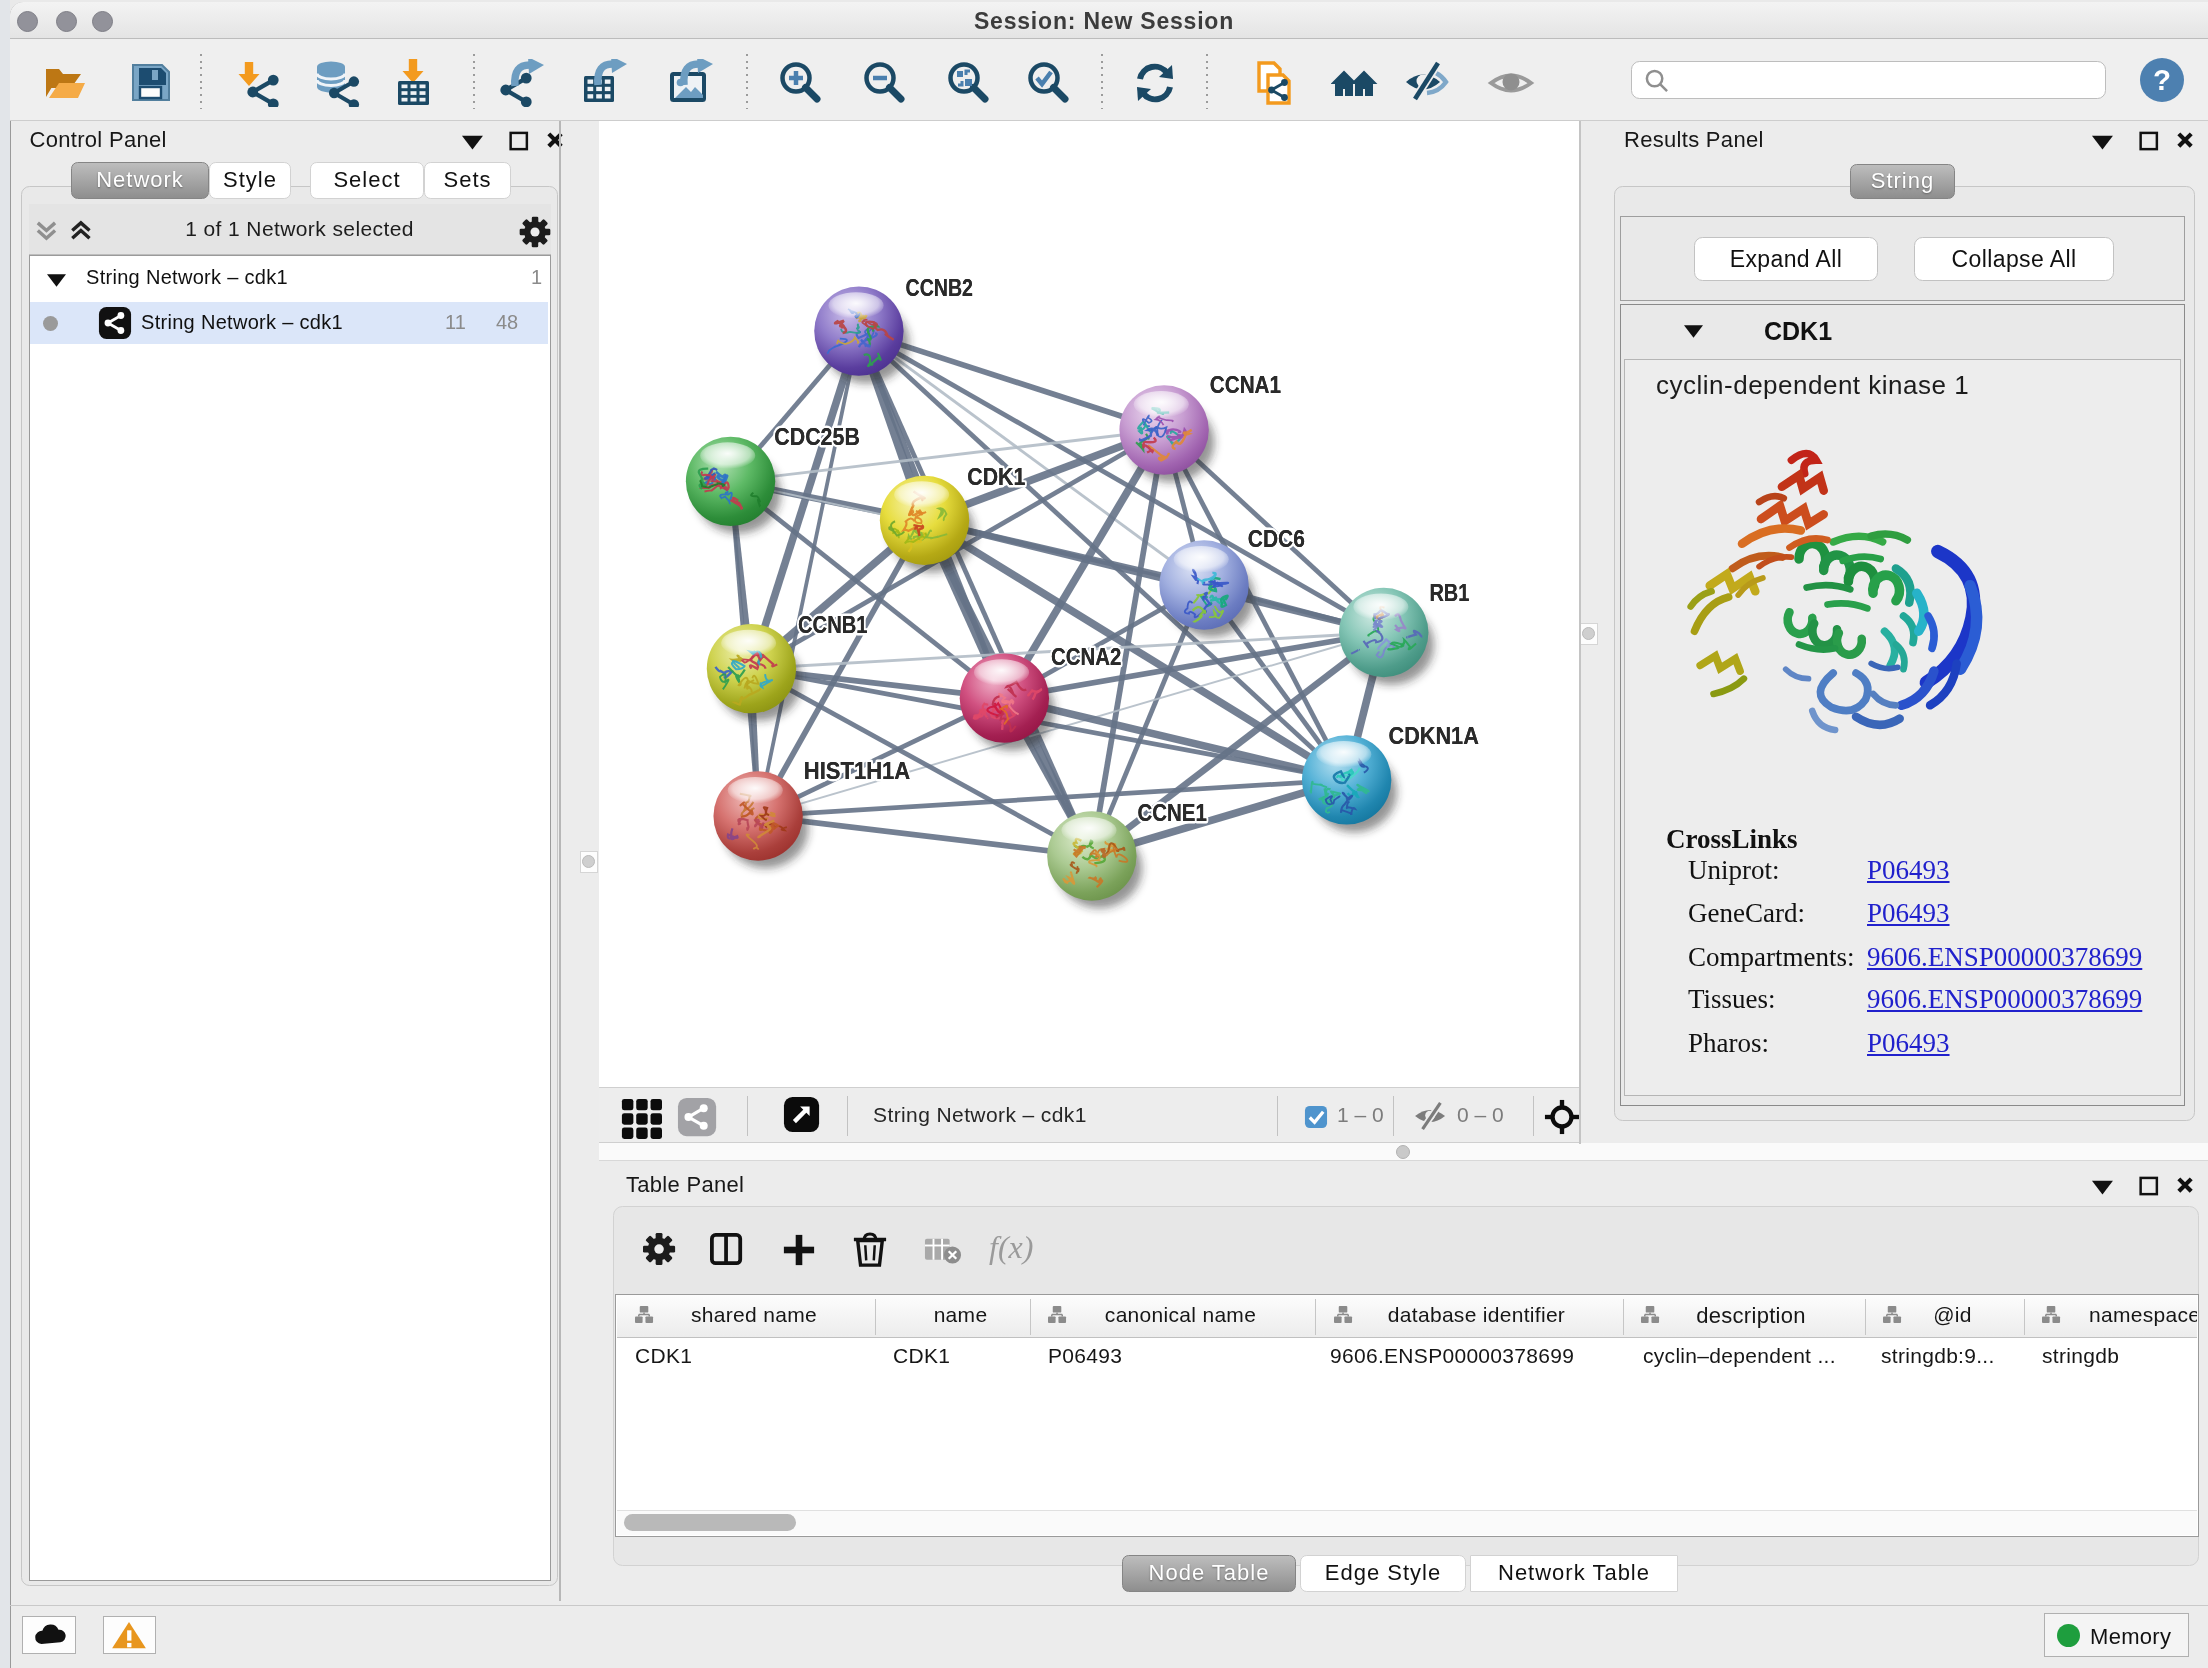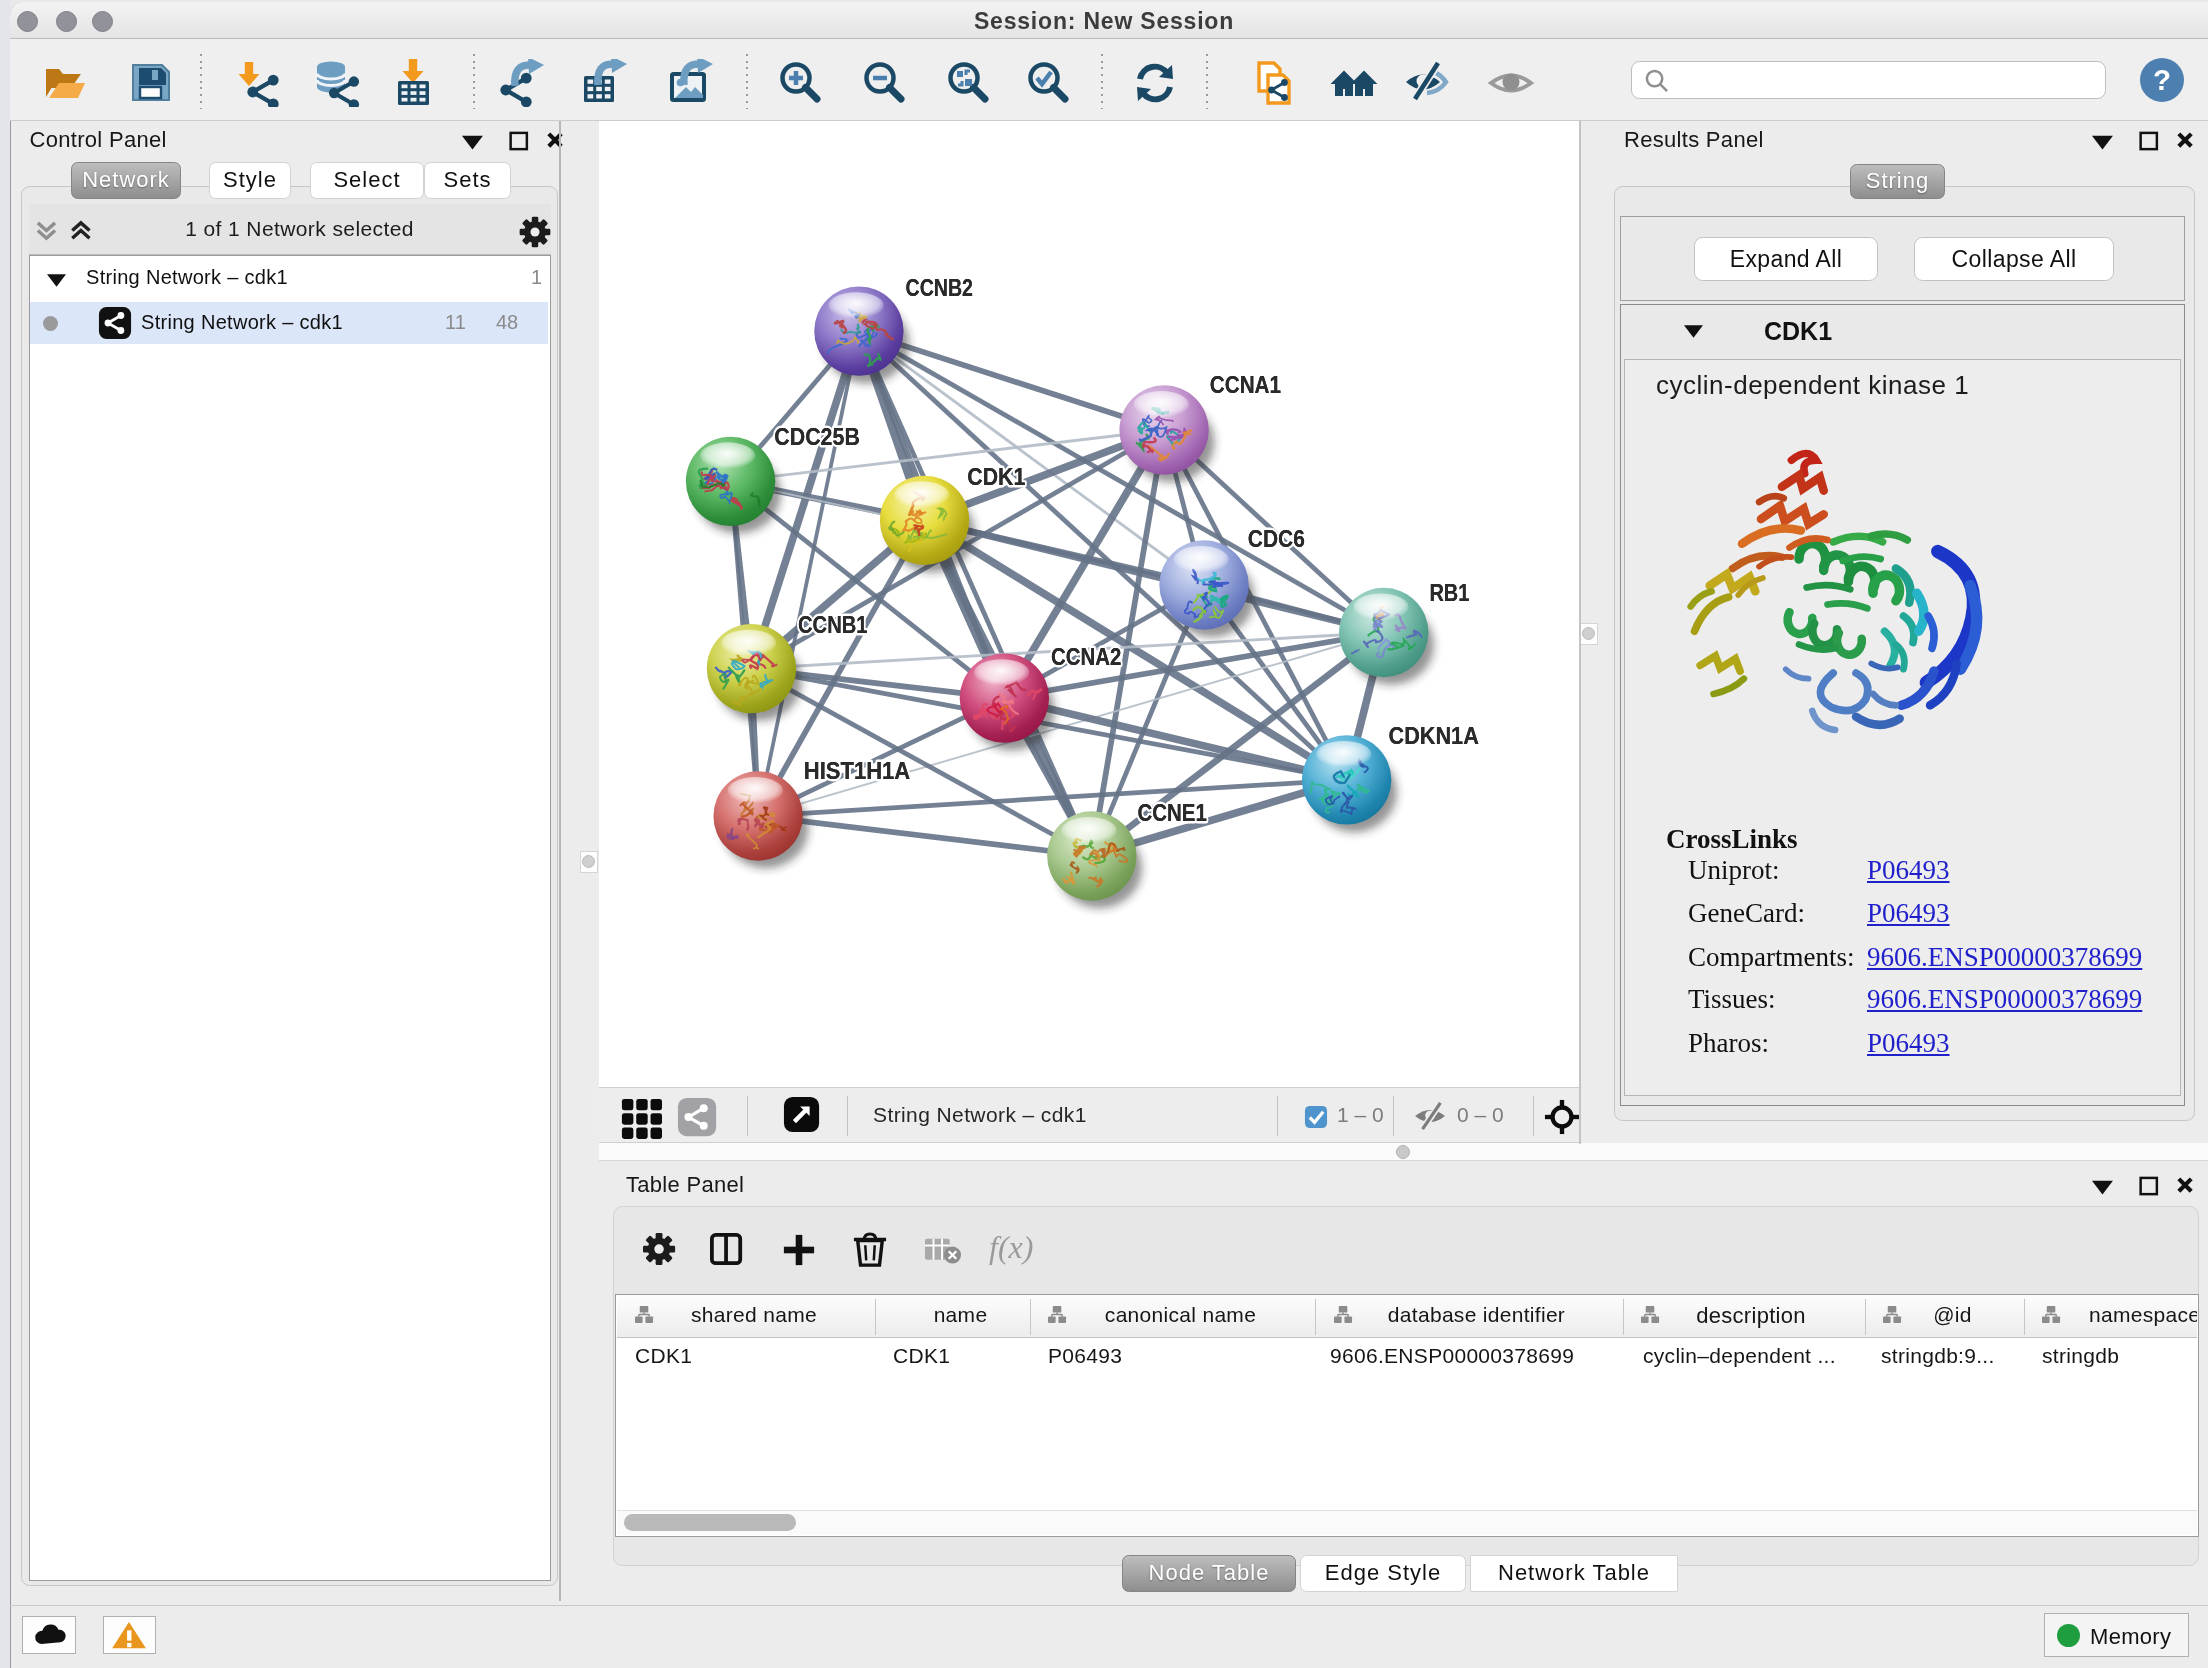--- a/index.html
+++ b/index.html
@@ -181,21 +181,21 @@
   </svg>
 <div class="abs" style="left:2140px;top:58px;width:44px;height:44px;border-radius:50%;background:#4d80b0"></div>
 <div class="abs" style="left:2140px;top:63px;width:44px;text-align:center;font-size:29.5px;font-weight:700;color:#fff">?</div>
 <div class="abs ptitle" style="left:29.5px;top:127px">Control Panel</div>
 <svg style="position:absolute;left:461px;top:131px;" width="105" height="21" viewBox="0 0 110 22">
     <path d="M1 4.949999999999999 h22 L12 19.25 z" fill="#111"></path>
     <rect x="52" y="2" width="17" height="17" fill="none" stroke="#111" stroke-width="2.6"></rect>
     <path d="M92 3 l13 13 M105 3 l-13 13" stroke="#111" stroke-width="4.4"></path>
   </svg>
 <div class="abs" style="left:21px;top:186px;width:537px;height:1400px;background:#e9e9e9;border:1px solid #c6c6c6;border-radius:8.6px"></div>
-<div class="abs" style="left:71px;top:162px;width:110px;height:37px;background:linear-gradient(#bdbdbd,#8e8e8e);border:1px solid #858585;border-radius:6.7px;color:#fff;text-align:center;font-size:22px;letter-spacing:1px;line-height:33px;text-shadow:0 1px 1.9px rgba(0,0,0,.35)">Network</div>
+<div class="abs" style="left:71px;top:162px;width:138px;height:37px;background:linear-gradient(#bdbdbd,#8e8e8e);border:1px solid #858585;border-radius:6.7px;color:#fff;text-align:center;font-size:22px;letter-spacing:1px;line-height:33px;text-shadow:0 1px 1.9px rgba(0,0,0,.35)">Network</div>
 <div class="abs" style="left:209px;top:162px;width:82px;height:37px;background:#fff;border:1px solid #d2d2d2;border-radius:6.7px;color:#111;text-align:center;font-size:22px;letter-spacing:1px;line-height:33px">Style</div>
 <div class="abs" style="left:310px;top:162px;width:114px;height:37px;background:#fff;border:1px solid #d2d2d2;border-radius:6.7px;color:#111;text-align:center;font-size:22px;letter-spacing:1px;line-height:33px">Select</div>
 <div class="abs" style="left:424px;top:162px;width:87px;height:37px;background:#fff;border:1px solid #d2d2d2;border-radius:6.7px;color:#111;text-align:center;font-size:22px;letter-spacing:1px;line-height:33px">Sets</div>
 <div class="abs" style="left:28.5px;top:204px;width:522px;height:51px;background:#e4e4e4;border-bottom:1px solid #bdbdbd"></div>
 <svg style="position:absolute;left:34px;top:219px;" width="67" height="25" viewBox="0 0 70 26">
     <g fill="none" stroke="#8f8f8f" stroke-width="3.6">
       <path d="M4 4 l9 8 9 -8"></path>
       <path d="M4 12 l9 8 9 -8"></path>
     </g>
     <g fill="none" stroke="#222" stroke-width="3.6">
@@ -682,21 +682,21 @@
 <div class="abs" style="left:1582px;top:627px;width:13.3px;height:13.3px;border-radius:50%;background:#cfcfcf;border:1px solid #bababa"></div>
 <div class="abs" style="left:559px;top:121px;width:1.9px;height:1480px;background:#b7b7b7"></div>
 <div class="abs" style="left:1579px;top:121px;width:1.9px;height:1023px;background:#c4c4c4"></div>
 <div class="abs ptitle" style="left:1624px;top:127px">Results Panel</div>
 <svg style="position:absolute;left:2091px;top:131px;" width="105" height="21" viewBox="0 0 110 22">
     <path d="M1 4.949999999999999 h22 L12 19.25 z" fill="#111"></path>
     <rect x="52" y="2" width="17" height="17" fill="none" stroke="#111" stroke-width="2.6"></rect>
     <path d="M92 3 l13 13 M105 3 l-13 13" stroke="#111" stroke-width="4.4"></path>
   </svg>
 <div class="abs" style="left:1614px;top:186px;width:581px;height:935px;background:#e9e9e9;border:1px solid #c6c6c6;border-radius:8.6px"></div>
-<div class="abs" style="left:1850px;top:164px;width:95px;height:35px;background:linear-gradient(#bdbdbd,#8e8e8e);border:1px solid #858585;border-radius:6.7px;color:#fff;text-align:center;font-size:22px;letter-spacing:1px;line-height:31px;text-shadow:0 1px 1.9px rgba(0,0,0,.35)">String</div>
+<div class="abs" style="left:1850px;top:164px;width:105px;height:35px;background:linear-gradient(#bdbdbd,#8e8e8e);border:1px solid #858585;border-radius:6.7px;color:#fff;text-align:center;font-size:22px;letter-spacing:1px;line-height:31px;text-shadow:0 1px 1.9px rgba(0,0,0,.35)">String</div>
 <div class="abs" style="left:1620px;top:216px;width:565px;height:85px;border:1.9px solid #9e9e9e"></div>
 <div class="abs" style="left:1694px;top:237px;width:184px;height:44px;background:#fff;border:1px solid #c2c2c2;border-radius:8.6px;text-align:center;font-size:23px;letter-spacing:0.4px;line-height:42px;color:#111">Expand All</div>
 <div class="abs" style="left:1914px;top:237px;width:200px;height:44px;background:#fff;border:1px solid #c2c2c2;border-radius:8.6px;text-align:center;font-size:23px;letter-spacing:0.4px;line-height:42px;color:#111">Collapse All</div>
 <div class="abs" style="left:1620px;top:304px;width:565px;height:802px;border:1.9px solid #8a8a8a"></div>
 <svg style="position:absolute;left:1683px;top:321px;" width="21" height="19" viewBox="0 0 22 20">
     <path d="M1 4.5 h20 L11 17.5 z" fill="#111"></path>
   </svg>
 <div class="abs" style="left:1764px;top:317px;font-size:25px;font-weight:700;color:#111">CDK1</div>
 <div class="abs" style="left:1624px;top:359px;width:557px;height:737px;background:#ededed;border:1px solid #b5b5b5"></div>
 <div class="abs" style="left:1656px;top:370px;font-size:26px;letter-spacing:0.5px;color:#1c1c1c">cyclin-dependent kinase 1</div>

